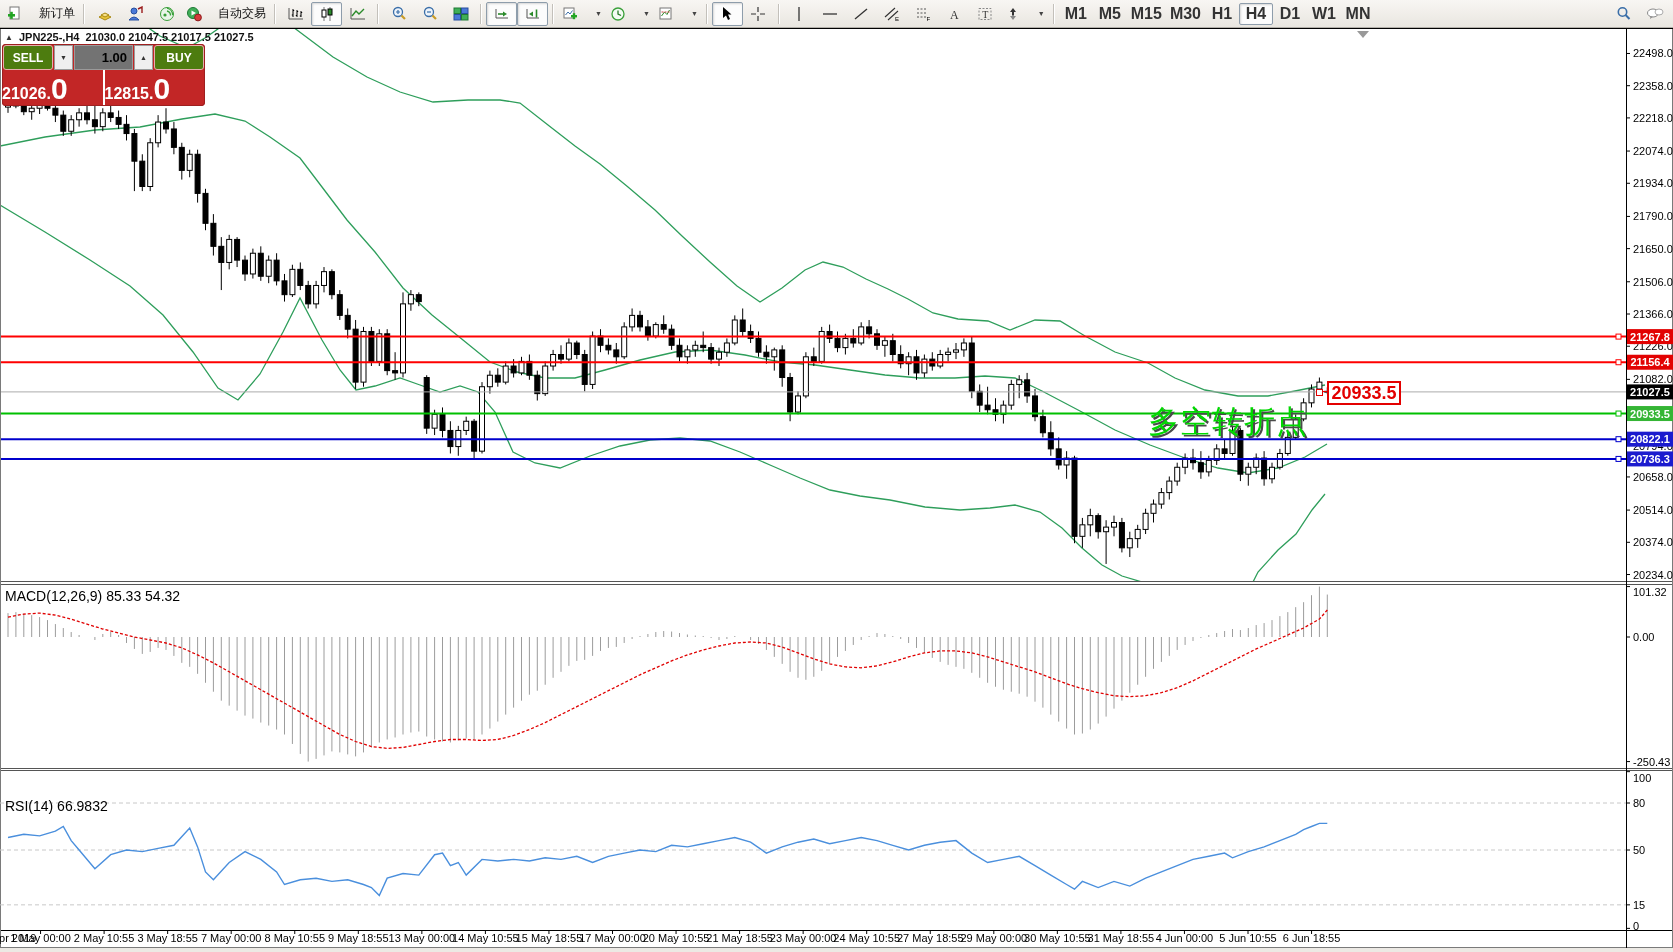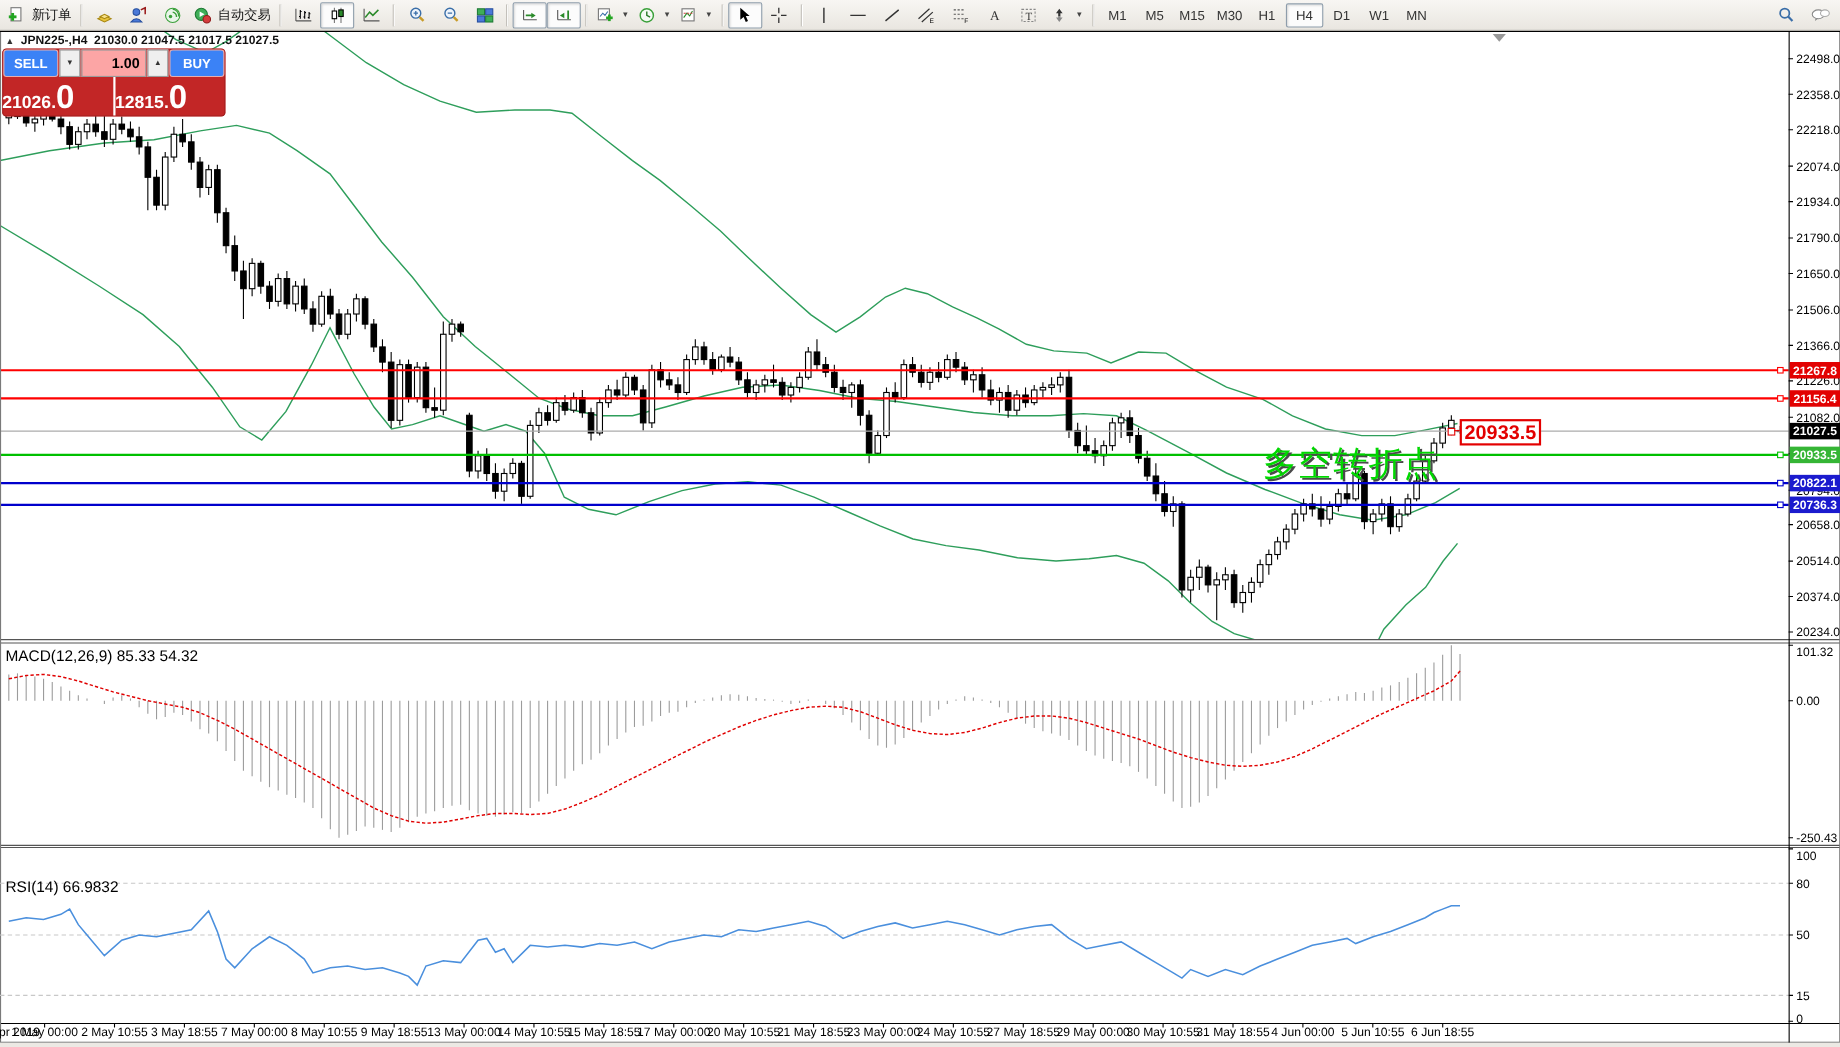--- a/index.html
+++ b/index.html
@@ -4,43 +4,43 @@
 <style>
   html,body{margin:0;padding:0}
   body{width:1673px;height:952px;position:relative;overflow:hidden;background:#fff;
        font-family:"Liberation Sans","DejaVu Sans",sans-serif;-webkit-font-smoothing:antialiased}
   
   .toolbar{position:absolute;top:0;left:0;width:1673px;height:28px;box-sizing:border-box;
            background:linear-gradient(#f8f6f3,#e9e6e0);border-bottom:1px solid #b2afa9;
            display:flex;align-items:center;padding:0 3px;z-index:20}
   .tb-sep{width:1px;height:20px;background:#c3c0ba;border-right:1px solid #fff;margin:0 4px;flex:none}
   .tb-btn{height:22px;min-width:23px;flex:none;display:flex;align-items:center;justify-content:center;
-          gap:6px;border:1px solid transparent;border-radius:2px;padding:0 3px;font-size:12px;color:#222}
+          gap:16px;border:1px solid transparent;border-radius:2px;padding:0 3px;font-size:12px;color:#222}
   .tb-btn.pressed{background:#fcfcfc;border:1px solid #8e9dab;box-shadow:inset 1px 1px 2px rgba(0,0,0,.15)}
   .tb-btn .caret{font-size:7px;color:#444;margin-left:1px}
   .tb-label{font-size:12px;color:#111}
-  .tf{font-size:12px;color:#333;font-weight:normal;height:20px;min-width:26px}
+  .tf{font-size:16px;color:#333;font-weight:bold;height:20px;min-width:26px}
   .tb-right{margin-left:auto;display:flex;align-items:center}
   
   .chart-area{position:absolute;left:0;top:28px;width:1673px;height:920px;background:#fff;z-index:1}
   svg.layer{position:absolute;left:0;top:0;z-index:2}
   .bottom-strip{position:absolute;left:0;top:948px;width:1673px;height:4px;background:#ece9e4;z-index:3}
   
   .chart-header{position:absolute;left:5px;top:31px;z-index:6;font-size:11px;font-weight:bold;color:#111;
                 display:flex;align-items:center;gap:6px}
   .chart-header .tri{font-size:8px;color:#333}
   
   .trade-panel{position:absolute;left:2px;top:44px;width:203px;height:62px;background:#c22626;
                border-radius:4px;z-index:8;box-shadow:0 0 0 1px #9e1f1f inset}
   .tp-row1{display:flex;align-items:stretch;height:25px;padding:1px 1px 0 1px;gap:1px}
-  .tp-btn{flex:none;width:48px;background:#3b82f6;border:1px solid #e7adad;border-radius:3px;color:#fff;
+  .tp-btn{flex:none;width:48px;background:#4d7c0f;border:1px solid #e7adad;border-radius:3px;color:#fff;
           font-size:12px;font-weight:bold;display:flex;align-items:center;justify-content:center}
   .tp-spin{flex:none;width:17px;background:#efefef;border:1px solid #9a9a9a;display:flex;align-items:center;
            justify-content:center;font-size:7px;color:#333}
-  .tp-vol{flex:1;background:#fca5a5;border:1px solid #9a9a9a;color:#000;font-size:13px;font-weight:bold;
+  .tp-vol{flex:1;background:#737373;border:1px solid #9a9a9a;color:#000;font-size:13px;font-weight:bold;
           text-align:right;padding:0 5px 0 0;display:flex;align-items:center;justify-content:flex-end}
   .tp-row2{display:flex;height:35px;position:relative}
   .tp-half{flex:1;display:flex;align-items:flex-end;justify-content:flex-start;color:#fff;padding-bottom:3px}
   .tp-div{width:2px;background:#fff;margin:0}
   .px-main{font-size:16px;font-weight:bold;line-height:16px}
   .px-dot{font-size:16px;font-weight:bold;line-height:16px}
   .px-big{font-size:30px;font-weight:bold;line-height:26px}
   
   .pane-label{position:absolute;z-index:6;font-size:14px;color:#000}
   

